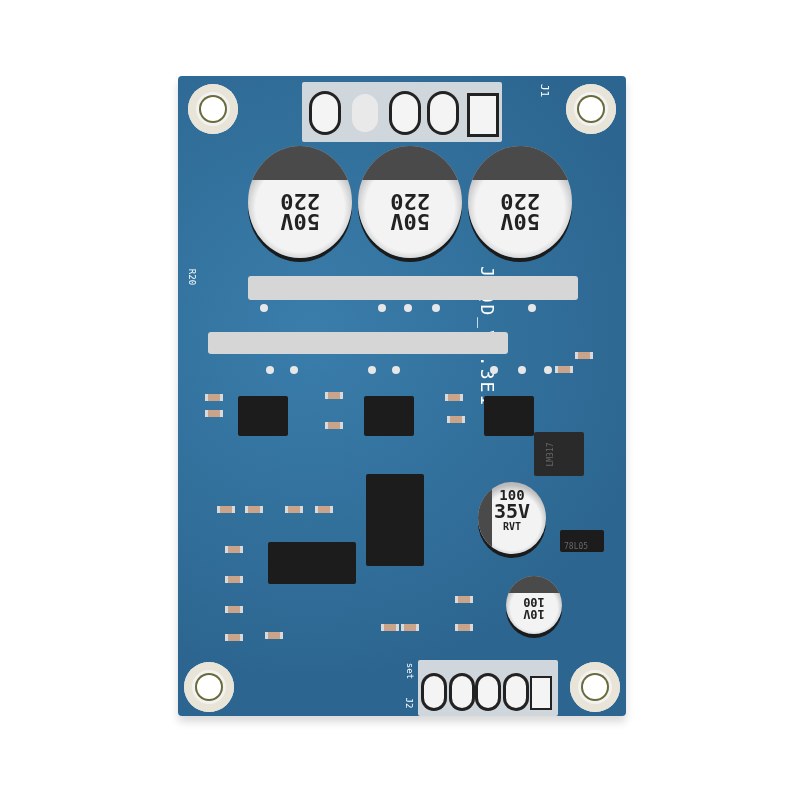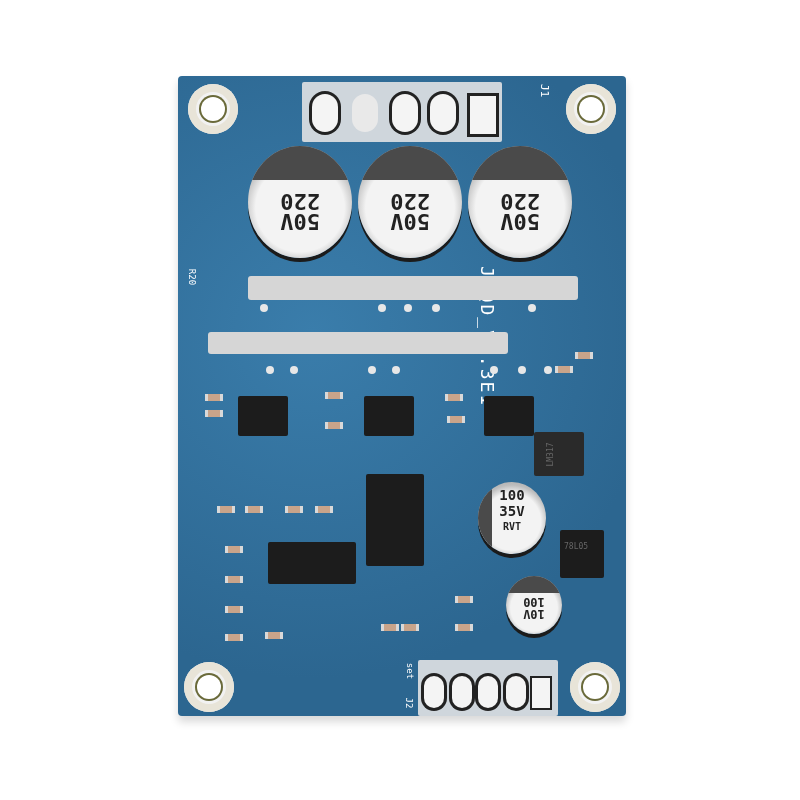--- a/index.html
+++ b/index.html
@@ -76,28 +76,28 @@
 
   <div class="chip" style="left:60px;top:320px;width:50px;height:40px"></div>
   <div class="chip" style="left:186px;top:320px;width:50px;height:40px"></div>
   <div class="chip" style="left:306px;top:320px;width:50px;height:40px"></div>
   <div class="chip" style="left:188px;top:398px;width:58px;height:92px"></div>
   <div class="chip" style="left:90px;top:466px;width:88px;height:42px"></div>
 
   <div class="chip" style="left:356px;top:356px;width:50px;height:44px;background:#2a2a2a">
     <span class="lbl" style="transform:rotate(-90deg);top:18px">LM317</span>
   </div>
-  <div class="chip" style="left:382px;top:454px;width:44px;height:48px">
+  <div class="chip" style="left:382px;top:454px;width:44px;height:22px">
     <span class="lbl" style="top:12px">78L05</span>
   </div>
 
   <div class="cap" style="left:300px;top:406px;width:68px;height:72px">
     <div class="band" style="width:20%;height:100%"></div>
     <div class="txt" style="top:6px;font-size:14px;line-height:14px">100</div>
-    <div class="txt" style="top:22px;font-size:14px;line-height:14px">35V</div>
+    <div class="txt" style="top:22px;font-size:20px;line-height:14px">35V</div>
     <div class="txt" style="top:38px;font-size:10px;line-height:14px">RVT</div>
   </div>
   <div class="cap rot" style="left:328px;top:500px;width:56px;height:58px">
     <div class="band"></div>
     <div class="txt" style="top:20px;font-size:12px;line-height:12px">100</div>
     <div class="txt" style="top:32px;font-size:12px;line-height:12px">10V</div>
   </div>
 
   <div class="smd" style="left:30px;top:318px"></div>
   <div class="smd" style="left:30px;top:334px"></div>

